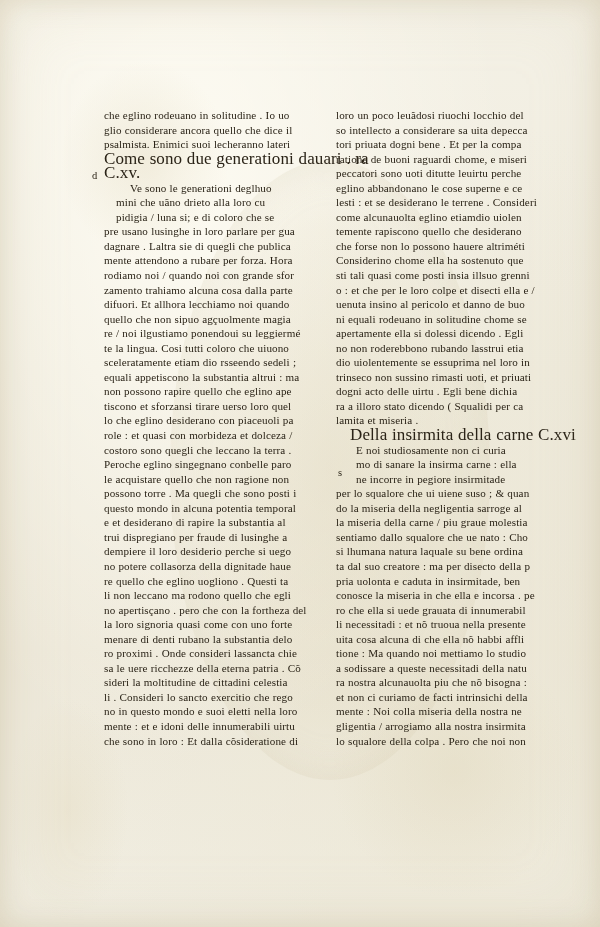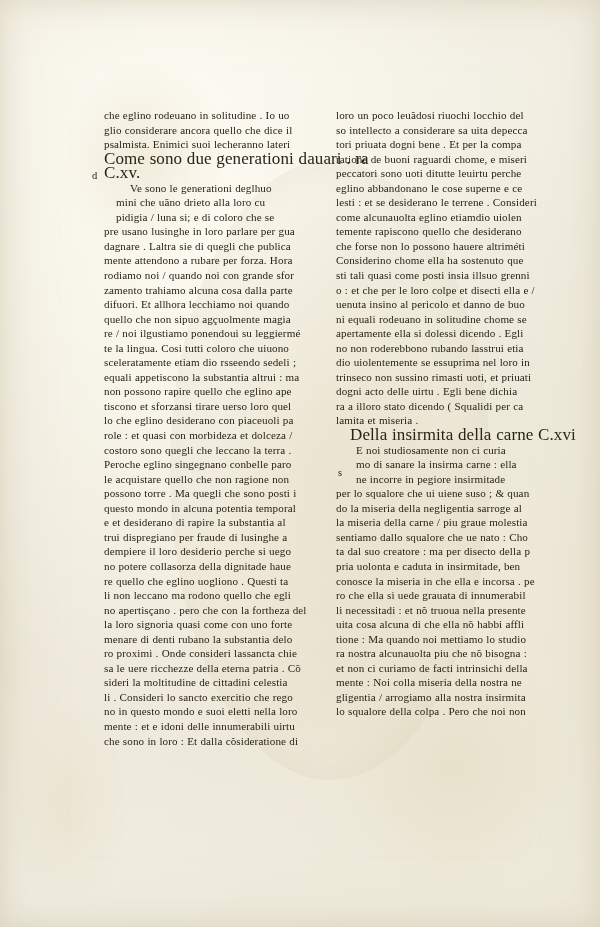--- a/index.html
+++ b/index.html
@@ -181,27 +181,29 @@
     <p class="line">ra a illoro stato dicendo ( Squalidi per ca</p>
     <p class="line">lamita et miseria .</p>
     <p class="line heading" style="text-indent:14px;">Della insirmita della carne    C.xvi</p>
     <p class="line" style="text-indent:20px;">E noi studiosamente non ci curia</p>
     <p class="line" style="text-indent:20px;">mo di sanare la insirma carne : ella</p>
     <p class="line" style="text-indent:20px;">ne incorre in pegiore insirmitade</p>
     <p class="line">per lo squalore che ui uiene suso ; &amp; quan</p>
     <p class="line">do la miseria della negligentia sarroge  al</p>
     <p class="line">la miseria della carne / piu graue molestia</p>
     <p class="line">sentiamo dallo squalore che ue nato : Cho</p>
+    <p class="line">si lhumana natura laquale su bene  ordina</p>
     <p class="line">ta dal suo creatore : ma per disecto della p</p>
     <p class="line">pria uolonta e caduta in insirmitade, ben</p>
     <p class="line">conosce la miseria in che ella e incorsa . pe</p>
     <p class="line">ro che ella si uede grauata di innumerabil</p>
     <p class="line">li necessitadi : et nõ truoua nella  presente</p>
     <p class="line">uita cosa alcuna di che ella nõ habbi affli</p>
     <p class="line">tione : Ma quando noi mettiamo lo studio</p>
+    <p class="line">a sodissare a queste necessitadi della natu</p>
     <p class="line">ra nostra alcunauolta piu che nõ bisogna :</p>
     <p class="line">et non ci curiamo de facti intrinsichi della</p>
     <p class="line">mente : Noi colla miseria della nostra ne</p>
     <p class="line">gligentia / arrogiamo alla nostra insirmita</p>
     <p class="line">lo squalore della colpa . Pero che noi non</p>
     <p class="line"></p>
   </div>
 
   <div class="marginal m1 rubric-ind">d</div>
   <div class="marginal m2 rubric-ind">s</div>

